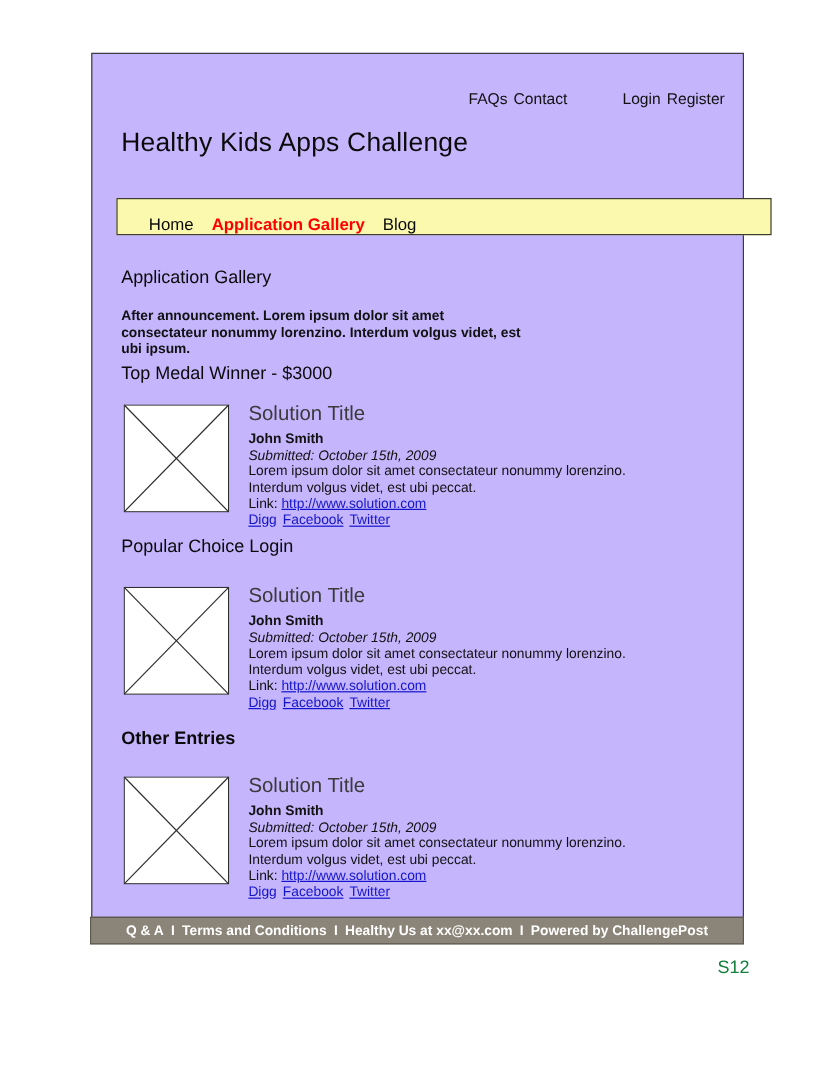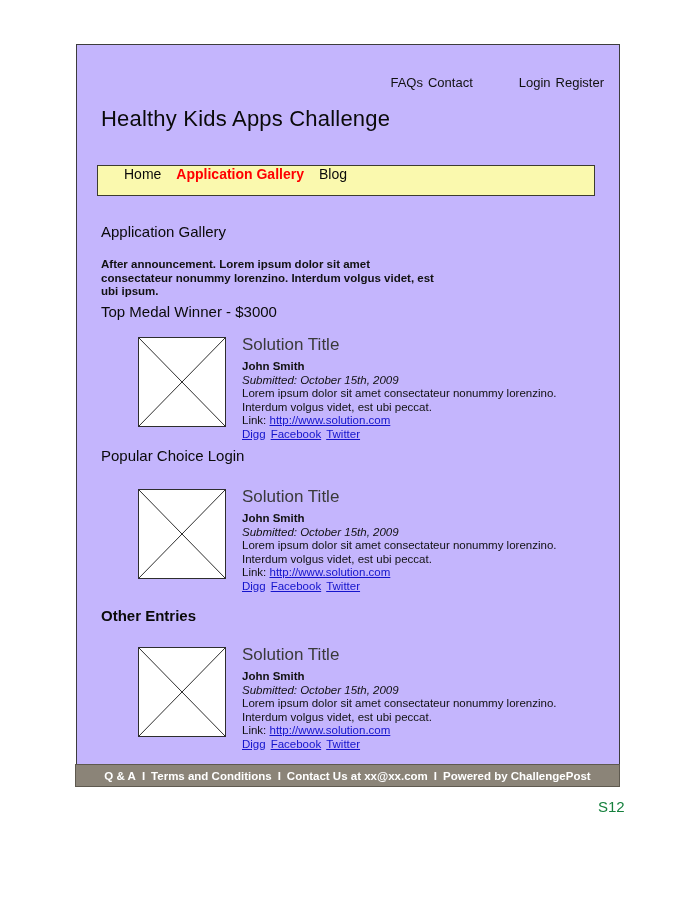--- a/index.html
+++ b/index.html
@@ -19,36 +19,36 @@
   }
   .top-links .gap { margin-left:9px;padding-left:32px; }
   .top-links span { cursor:pointer; }
   
   .site-title {
     position:absolute; top:61px; left:24px; font-size:22px; font-weight:normal;
     color:#0a0a0a; letter-spacing:0.2px;
   }
   
   .main-nav {
-    position:absolute; top:120px; left:20px; width:498px; height:31px;
+    position:absolute; top:120px; left:20px; width:546px; height:31px;
     background:#faf9ae; border:1px solid #3c3c30;
-    display:flex; align-items:flex-start; padding-left:26px; gap:15px;
+    display:flex; align-items:flex-end; padding-left:26px; gap:15px;
     font-size:14px;
   }
   .nav-item { color:#0a0a0a; cursor:pointer; }
   .nav-item.active { color:#ff0000; font-weight:bold; }
   
   .page-heading { position:absolute; top:178px; left:24px; font-size:15px; font-weight:normal; color:#0a0a0a; }
   .intro { position:absolute; top:213px; left:24px; font-size:11.5px; line-height:13.5px; color:#111;font-weight:bold; }
   
   .section-heading { position:absolute; left:24px; font-size:15px; font-weight:normal; color:#0a0a0a; }
   .section-heading.bold { font-weight:bold; }
   .sh-1 { top:258px; } .sh-2 { top:402px; } .sh-3 { top:562px; }
   
-  .entry-card { position:absolute; left:26px; display:flex;margin-left:35px; }
+  .entry-card { position:absolute; left:26px; display:flex; }
   .ec-1 { top:292px; } .ec-2 { top:444px; } .ec-3 { top:602px; }
   .thumb { width:88px; height:90px; flex:0 0 88px; cursor:pointer; }
   .entry-body { margin-left:16px; width:360px; }
   .entry-title { font-size:17px; color:#3a3a3a; margin-top:-2px; margin-bottom:5px; }
   .entry-line { font-size:11.5px; line-height:13.5px; color:#111; }
   .entry-author { font-weight:bold; }
   .entry-submitted { font-style:italic; }
   .link { color:#1414cc; text-decoration:underline; cursor:pointer; }
   .entry-social { display:flex; gap:5px; }
   
@@ -168,19 +168,19 @@
       </div>
     </div>
 
   </div>
 
   <div class="footer-bar">
     <span class="item">Q &amp; A</span>
     <span class="sep">I</span>
     <span class="item">Terms and Conditions</span>
     <span class="sep">I</span>
-    <span class="item">Contact Us at xx@xx.com</span>
+    <span class="item">Healthy Us at xx@xx.com</span>
     <span class="sep">I</span>
     <span class="item">Powered by ChallengePost</span>
   </div>
 
   <div class="slide-label">S12</div>
 </div>
 
 </body></html>

